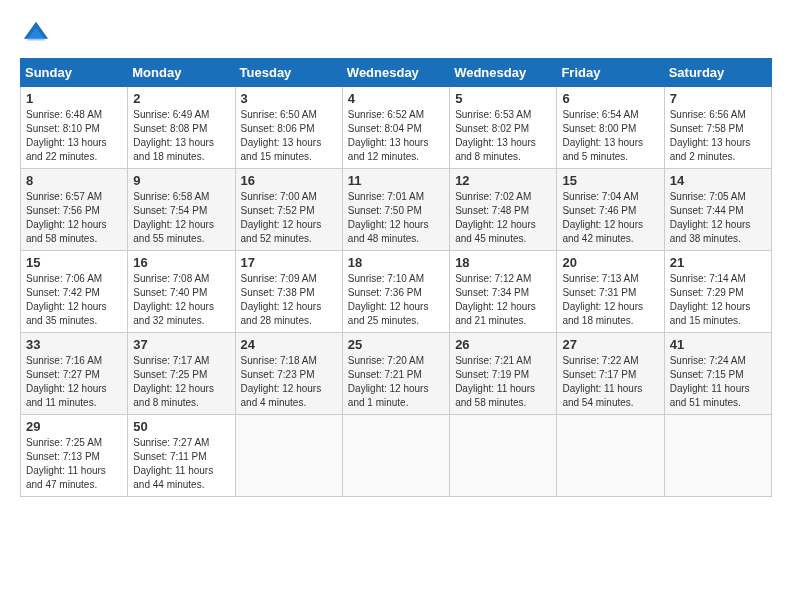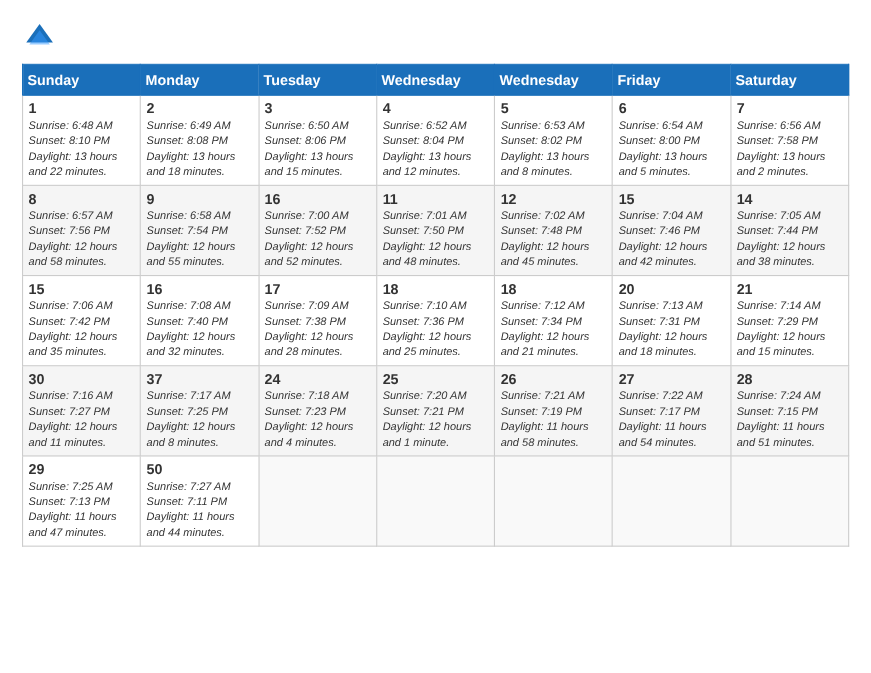--- a/index.html
+++ b/index.html
@@ -81,21 +81,20 @@
       font-size: 13px;
       font-weight: bold;
       color: #333;
       display: block;
       margin-bottom: 2px;
     }
     .day-info {
       font-size: 10px;
       color: #333;
       line-height: 1.4;
-      font-style: italic;
     }
     .empty-cell {
       background: #f9f9f9 !important;
     }
   </style>
 </head>
 <body>
 
 <div class="header-section">
   <div class="logo">
@@ -212,21 +211,21 @@
         <span class="day-number">20</span>
         <span class="day-info">Sunrise: 7:13 AM<br>Sunset: 7:31 PM<br>Daylight: 12 hours and 18 minutes.</span>
       </td>
         <td>
         <span class="day-number">21</span>
         <span class="day-info">Sunrise: 7:14 AM<br>Sunset: 7:29 PM<br>Daylight: 12 hours and 15 minutes.</span>
       </td>
       </tr>
       <tr>
         <td>
-        <span class="day-number">30</span>
+        <span class="day-number">33</span>
         <span class="day-info">Sunrise: 7:16 AM<br>Sunset: 7:27 PM<br>Daylight: 12 hours and 11 minutes.</span>
       </td>
         <td>
         <span class="day-number">37</span>
         <span class="day-info">Sunrise: 7:17 AM<br>Sunset: 7:25 PM<br>Daylight: 12 hours and 8 minutes.</span>
       </td>
         <td>
         <span class="day-number">24</span>
         <span class="day-info">Sunrise: 7:18 AM<br>Sunset: 7:23 PM<br>Daylight: 12 hours and 4 minutes.</span>
       </td>
@@ -236,21 +235,21 @@
       </td>
         <td>
         <span class="day-number">26</span>
         <span class="day-info">Sunrise: 7:21 AM<br>Sunset: 7:19 PM<br>Daylight: 11 hours and 58 minutes.</span>
       </td>
         <td>
         <span class="day-number">27</span>
         <span class="day-info">Sunrise: 7:22 AM<br>Sunset: 7:17 PM<br>Daylight: 11 hours and 54 minutes.</span>
       </td>
         <td>
-        <span class="day-number">28</span>
+        <span class="day-number">41</span>
         <span class="day-info">Sunrise: 7:24 AM<br>Sunset: 7:15 PM<br>Daylight: 11 hours and 51 minutes.</span>
       </td>
       </tr>
       <tr>
         <td>
         <span class="day-number">29</span>
         <span class="day-info">Sunrise: 7:25 AM<br>Sunset: 7:13 PM<br>Daylight: 11 hours and 47 minutes.</span>
       </td>
         <td>
         <span class="day-number">50</span>

